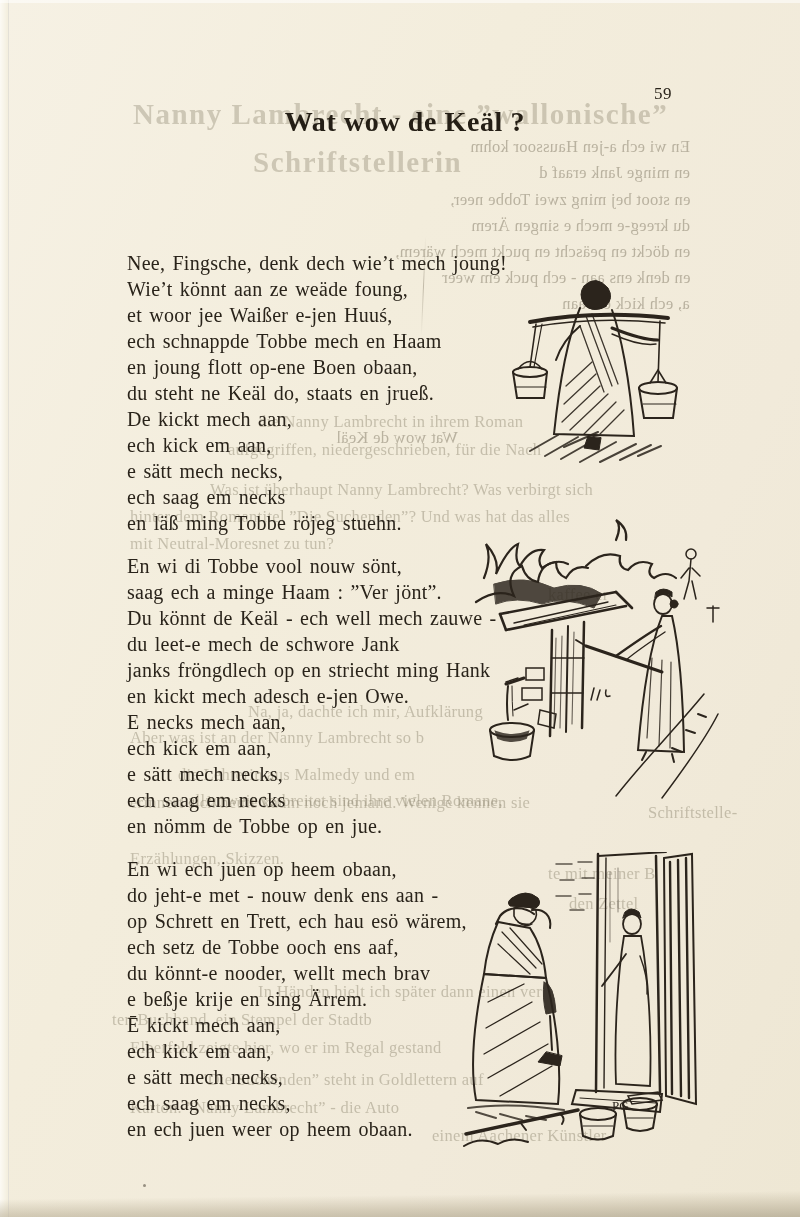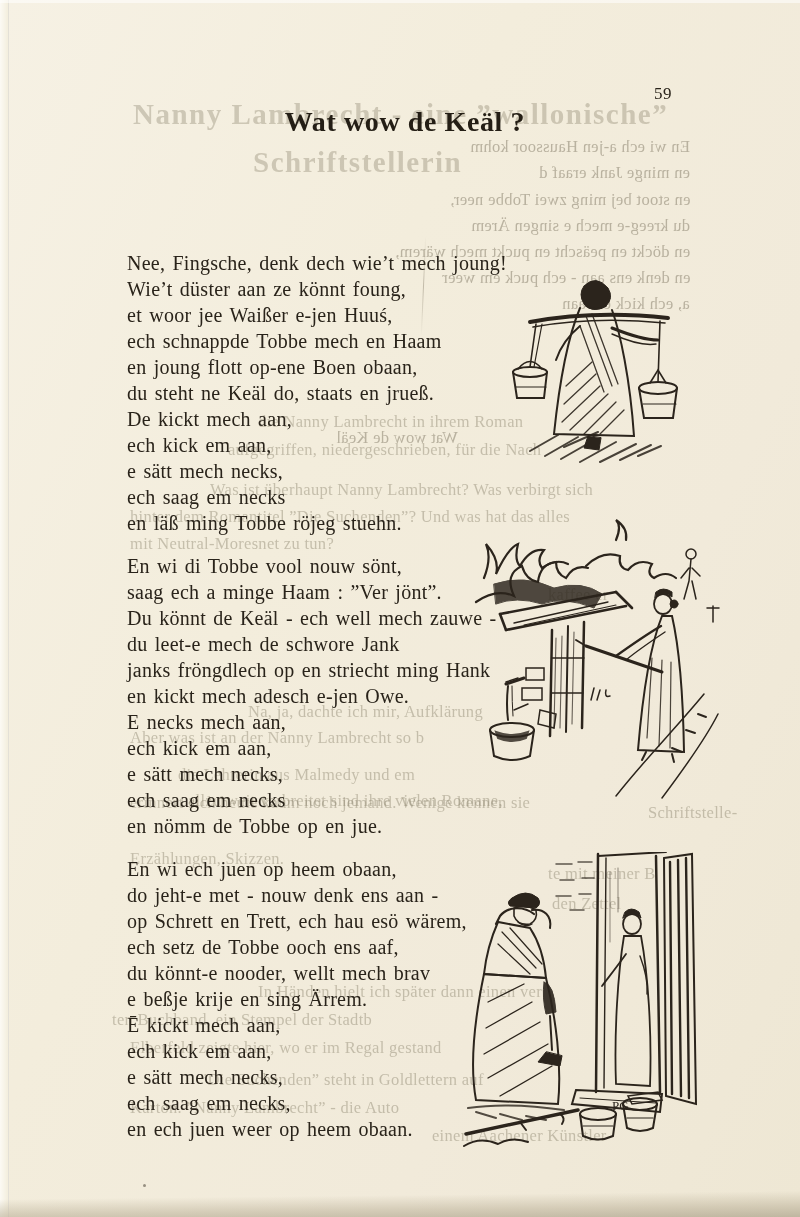--- a/index.html
+++ b/index.html
@@ -89,36 +89,36 @@
       <div class="ghost-line" style="top: 534px; left: 130px;">mit Neutral-Moresnet zu tun?</div>
       <div class="ghost-line" style="top: 585px; left: 548px;">kaffee er</div>
       <div class="ghost-line" style="top: 702px; left: 248px;">Na, ja, dachte ich mir, Aufklärung</div>
       <div class="ghost-line" style="top: 728px; left: 130px;">Aber was ist an der Nanny Lambrecht so b</div>
       <div class="ghost-line" style="top: 765px; left: 178px; text-align: right;">die Lehrerin aus Malmedy und em</div>
       <div class="ghost-line" style="top: 765px; left: 648px; margin-top: 38px;">Schriftstelle-</div>
       <div class="ghost-line" style="top: 793px; left: 130px;">erinnert sich heute kaum noch jemand. Wenige kennen sie</div>
       <div class="ghost-line" style="top: 791px; left: 188px;">allzu weit verbreitet sind ihre vielen Romane,</div>
       <div class="ghost-line" style="top: 849px; left: 130px;">Erzählungen, Skizzen.</div>
       <div class="ghost-line" style="top: 864px; left: 548px;">te mit meiner B</div>
-      <div class="ghost-line" style="top: 894px; left: 552px;">den Zettel</div>
+      <div class="ghost-line" style="top: 894px; left: 569px;">den Zettel</div>
       <div class="ghost-line" style="top: 982px; left: 258px;">In Händen hielt ich später dann einen ver</div>
       <div class="ghost-line" style="top: 1010px; left: 112px;">ten Buchband, ein Stempel der Stadtb</div>
       <div class="ghost-line" style="top: 1038px; left: 130px;">Elberfeld zeigte hier, wo er im Regal gestand</div>
       <div class="ghost-line" style="top: 1070px; left: 200px;">”Die Suchenden” steht in Goldlettern auf</div>
       <div class="ghost-line" style="top: 1098px; left: 130px;">Karton. ”Nanny Lambrecht” - die Auto</div>
       <div class="ghost-line" style="top: 1126px; left: 432px;">einem Aachener Künstler</div>
     </div>
 
   <div class="pageno">59</div>
   <div class="title">Wat wow de Keäl ?</div>
 
   <div class="poem">
       <div class="stanza">
         <div class="line">Nee, Fingsche, denk dech wie’t mech joung!</div>
-        <div class="line">Wie’t düster aan ze könnt foung,</div>
+        <div class="line">Wie’t könnt aan ze weäde foung,</div>
         <div class="line">et woor jee Waißer e-jen Huuś,</div>
         <div class="line">ech schnappde Tobbe mech en Haam</div>
         <div class="line">en joung flott op-ene Boen obaan,</div>
         <div class="line">du steht ne Keäl do, staats en jrueß.</div>
         <div class="line">De kickt mech aan,</div>
         <div class="line">ech kick em aan,</div>
         <div class="line">e sätt mech necks,</div>
         <div class="line">ech saag em necks</div>
         <div class="line">en läß ming Tobbe röjeg stuehn.</div>
       </div>

